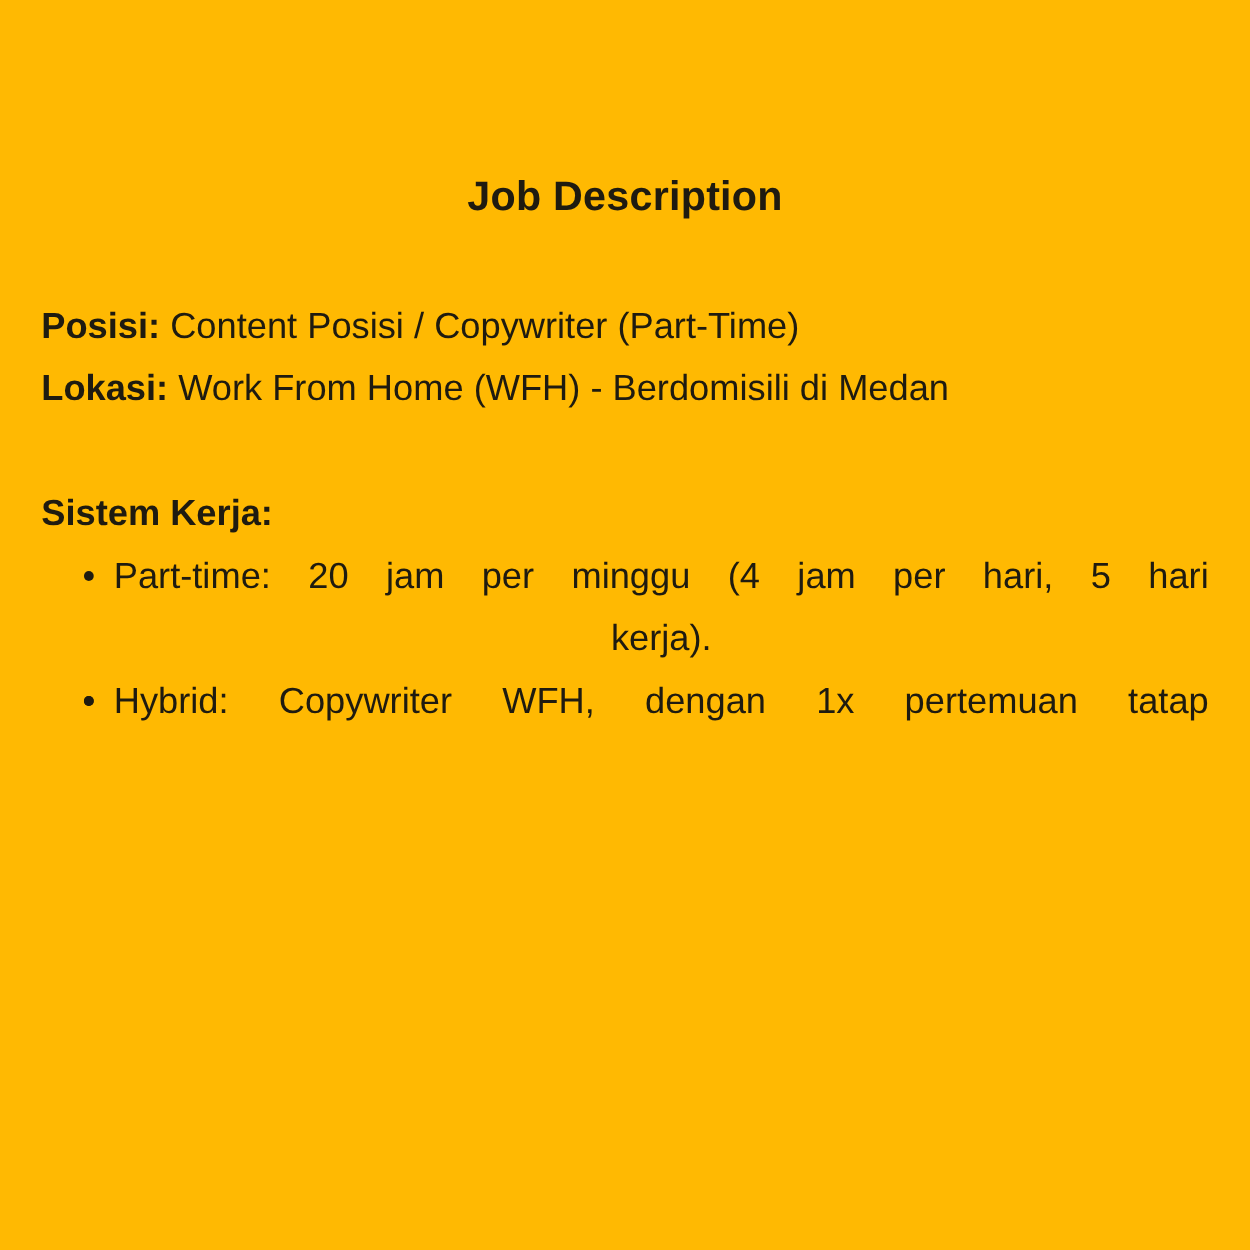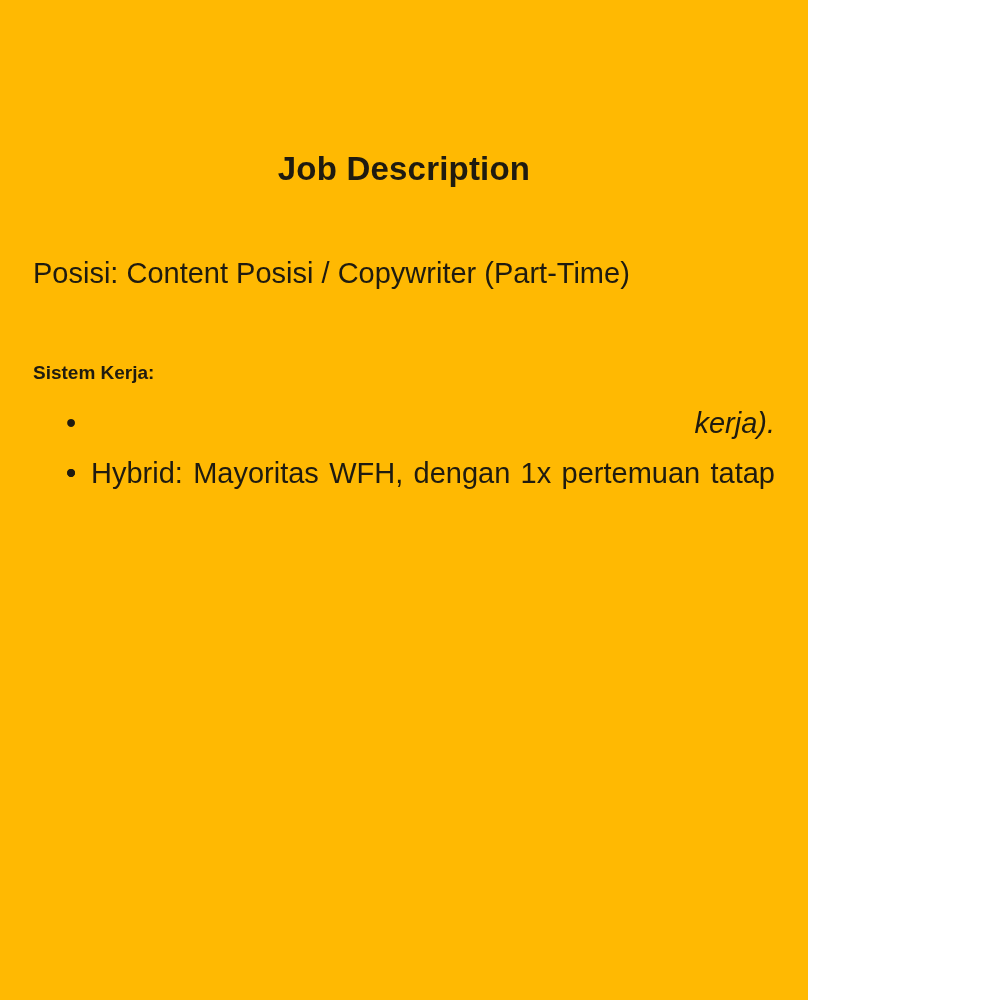--- a/index.html
+++ b/index.html
@@ -1,91 +1,93 @@
 <!DOCTYPE html>
 <html style="--background: #FFB902; --ink: #1F1B10;"><head>
 <meta charset="utf-8">
 <style>
   * { margin: 0; padding: 0; box-sizing: border-box; }
   html, body { width: 1000px; height: 1000px; }
   body { font-family: "Liberation Sans", sans-serif; }
 
   .page {
-    width: 808px;
+    width: 1000px;
     height: 1000px;
     background: var(--background, #FFB902);
     color: var(--ink, #1F1B10);
-    padding: 12px 33px;
+    padding: 0 33px;
     overflow: hidden;
   }
 
   .title {
     margin-top: 132px;
     font-size: 33px;
     line-height: 50px;
     font-weight: 700;
     text-align: center;
     letter-spacing: 0.2px;
   }
 
   .meta {
     margin-top: 54px;
     font-size: 29px;
     line-height: 50px;
   }
   .meta-line { white-space: nowrap; }
-  .bold { font-weight: 400; }
+  .bold { font-weight: 700; }
 
   .section-heading {
     margin-top: 50px;
-    font-size: 19px;
+    font-size: 29px;
     line-height: 50px;
     font-weight: 700;
   }
 
   ul.bullet-list { list-style: none; }
   ul.bullet-list li {
     position: relative;
     padding-left: 58px;
     font-size: 29px;
     line-height: 50px;
   }
   ul.bullet-list .bullet {
     position: absolute;
     left: 33px;
     top: 0;
     line-height: 50px;
   }
   .jline { text-align: justify; text-align-last: justify; }
-  .lline { text-align: right; font-style: italic; }
+  .lline { text-align: center; }
 </style>
 </head>
 <body>
 
 <div class="page">
 
   <h1 class="title">Job Description</h1>
 
   <div class="meta">
     <p class="meta-line"><span class="bold">Posisi:</span> <span>Content Posisi / Copywriter (Part-Time)</span></p>
+    <p class="meta-line"><span class="bold">Lokasi:</span> <span>Work From Home (WFH) - Berdomisili di Medan</span></p>
   </div>
 
   <h2 class="section-heading">Sistem Kerja:</h2>
 
   <ul class="bullet-list">
 
     <li>
       <span class="bullet">•</span>
+      <div class="jline">Part-time: 20 jam per minggu (4 jam per hari, 5 hari</div>
       <div class="lline">kerja).</div>
     </li>
 
     <li>
       <span class="bullet">•</span>
     </li>
 
     <li>
       <span class="bullet">•</span>
-      <div class="jline">Hybrid: Mayoritas WFH, dengan 1x pertemuan tatap</div>
+      <div class="jline">Hybrid: Copywriter WFH, dengan 1x pertemuan tatap</div>
     </li>
 
   </ul>
 
 </div>
 
 </body></html>

